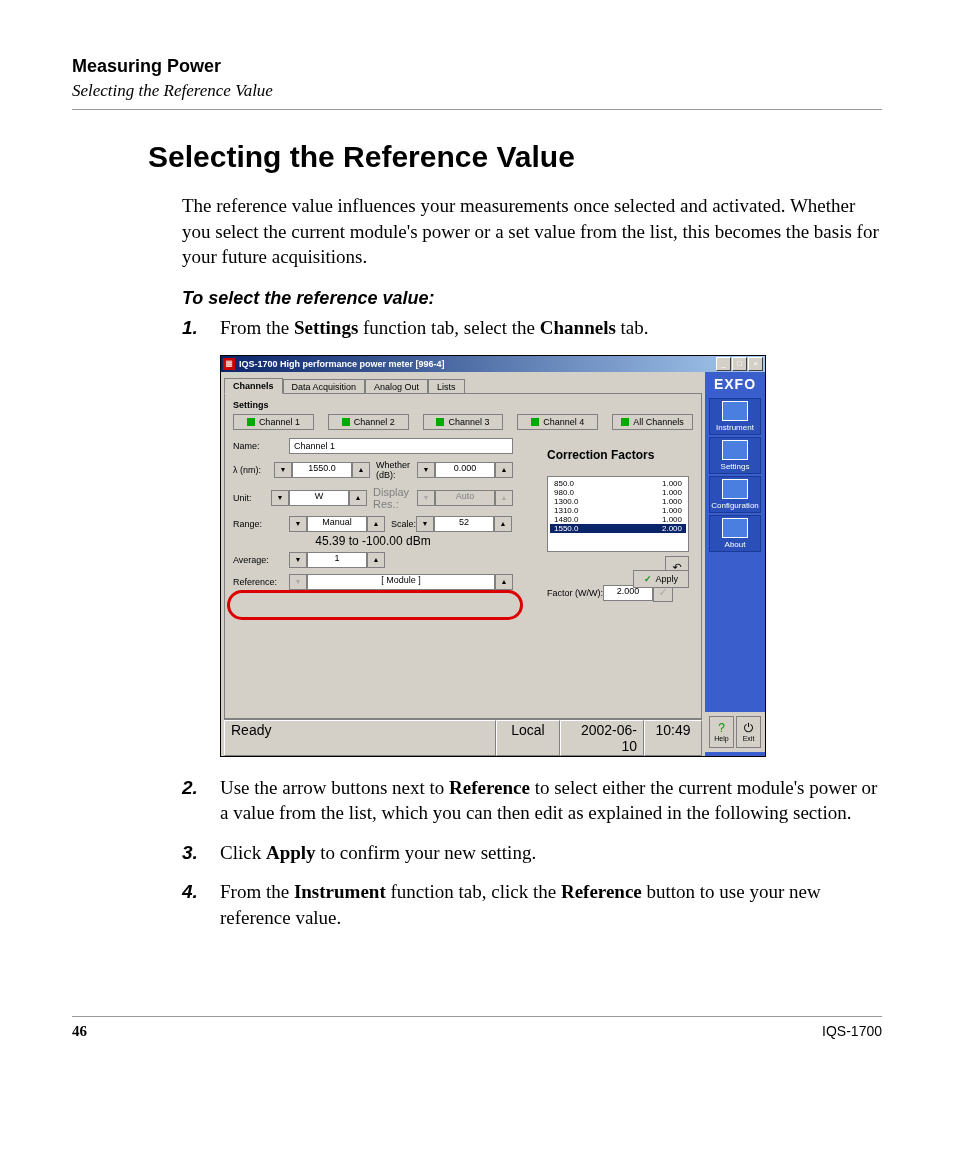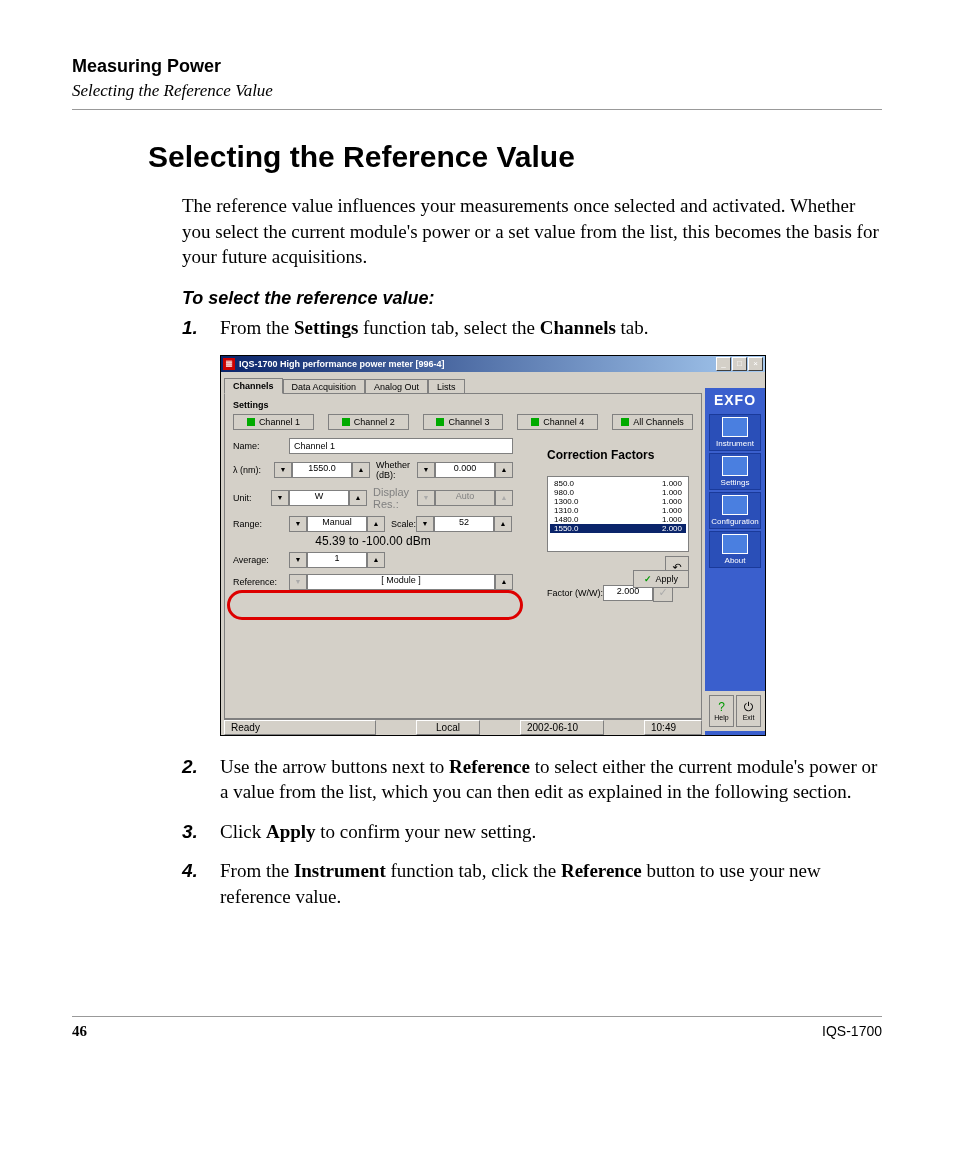--- a/index.html
+++ b/index.html
@@ -153,29 +153,29 @@
   .iconbtn {
     width:22px;height:22px;border:1px solid #808080;background:#d4d0c8;
     display:flex;align-items:center;justify-content:center;font-size:11px;
   }
   .applybtn {
     position:absolute;right:12px;bottom:130px;
     padding:3px 10px;border:1px solid #808080;background:#d4d0c8;
     display:flex;align-items:center;gap:4px;
   }
   .statusbar {
-    display:flex;font-size:10px;border-top:1px solid #808080;gap:40px;
+    display:flex;font-size:14px;border-top:1px solid #808080;
   }
   .statusbar > div {
     border:1px solid #fff;border-right-color:#808080;border-bottom-color:#808080;
     padding:1px 6px;background:#d4d0c8;
   }
   .sidebar {
     width:60px;background:#3a5fcd;display:flex;flex-direction:column;
-    align-items:center;padding:4px 0;gap:2px;margin-top:16px;
+    align-items:center;padding:4px 0;gap:2px;
   }
   .logo {
     color:#fff;font-weight:900;font-family:Arial;font-size:14px;
     letter-spacing:1px;margin-bottom:4px;
   }
   .side-btn {
     width:50px;padding:2px 0;background:#2a4fb8;color:#fff;
     font-size:8px;text-align:center;border:1px solid #1a3a9a;
     display:flex;flex-direction:column;align-items:center;gap:2px;
   }
@@ -384,22 +384,22 @@
             </div>
 
             <div class="applybtn">
               <span style="color:#090;font-weight:700">✓</span>
               <span>Apply</span>
             </div>
           </div>
           <div class="statusbar">
             <div style="flex:1">Ready</div>
             <div style="width:50px;text-align:center">Local</div>
-            <div style="width:70px;text-align:left">2002-06-10</div>
-            <div style="width:44px;text-align:left">10:49</div>
+            <div style="width:70px;text-align:right">2002-06-10</div>
+            <div style="width:44px;text-align:center">10:49</div>
           </div>
         </div>
 
         <div class="sidebar">
           <div class="logo">EXFO</div>
           <div class="side-btn">
               <span class="sicon"></span>
               <span>Instrument</span>
             </div>
           <div class="side-btn">

